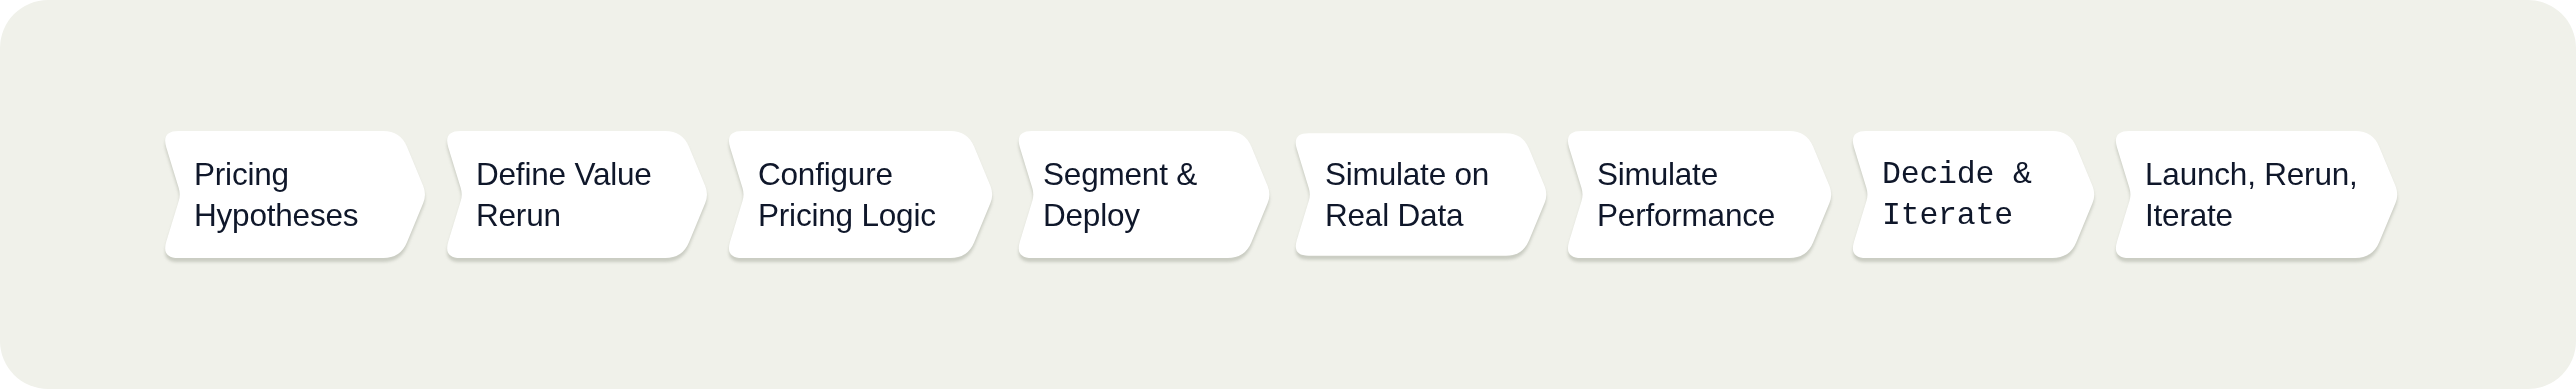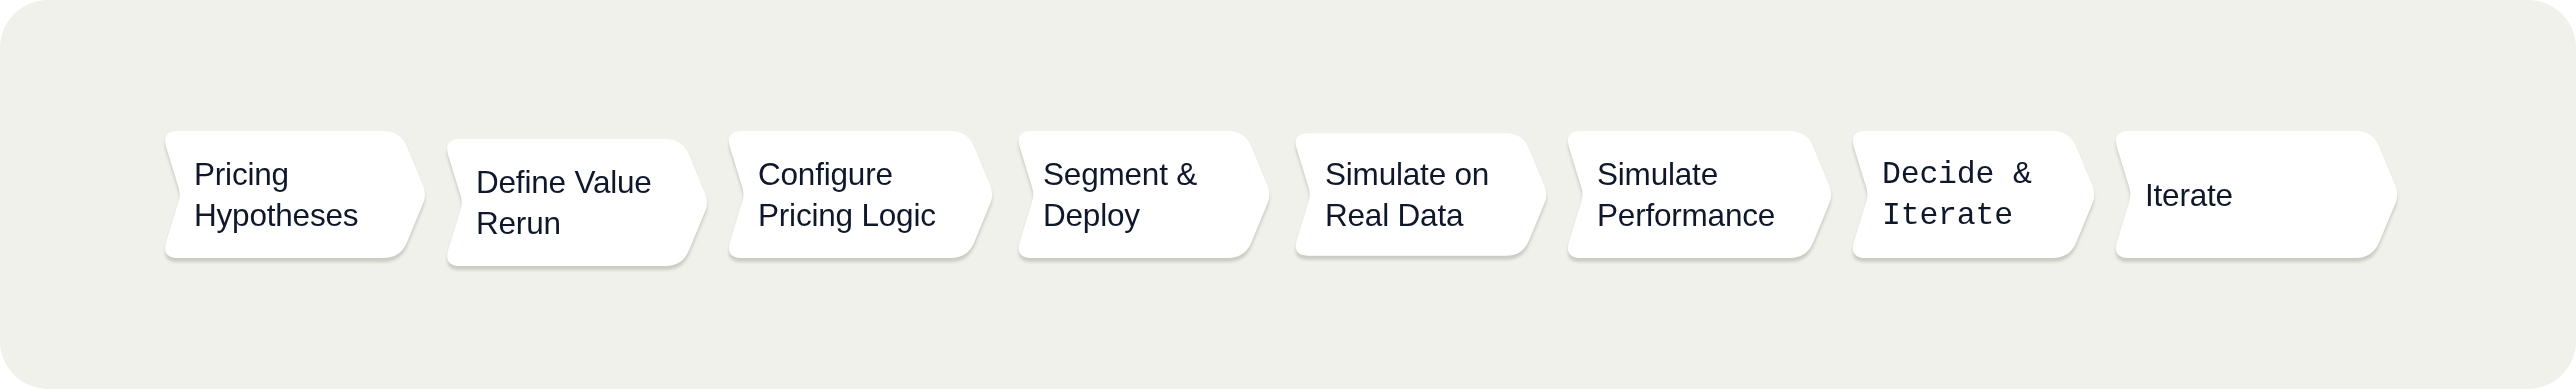--- a/index.html
+++ b/index.html
@@ -27,21 +27,21 @@
     gap: 16px;
     align-items: stretch;
   }
   .step {
     position: relative;
     height: 127px;
     flex: 0 0 auto;
   }
   
   .step:nth-child(1) { width: 266px; }
-  .step:nth-child(2) { width: 266px; margin-top: 8px; }
+  .step:nth-child(2) { width: 266px; }
   .step:nth-child(3) { width: 269px; }
   .step:nth-child(4) { width: 266px; }
   .step:nth-child(5) { width: 256px; }
   .step:nth-child(6) { width: 269px; }
   .step:nth-child(7) { width: 247px; font-family: Liberation Mono, monospace; }
   .step:nth-child(8) { width: 287px; }
   .chev {
     position: absolute;
     inset: 0;
     width: 100%;
@@ -136,19 +136,20 @@
         <span>Decide &amp;</span>
         <span>Iterate</span>
       </div>
     </div>
 
     <div class="step">
       <svg class="chev" viewBox="0 0 502 222">
           <path d="M 8.8 28.7 Q 0 0 30.0 0.0 L 426.0 0.0 Q 456 0 467.5 27.7 L 495.9 96.2 Q 502 111 495.9 125.8 L 467.5 194.3 Q 456 222 426.0 222.0 L 30.0 222.0 Q 0 222 8.8 193.3 L 30.5 122.5 Q 34 111 30.5 99.5 Z" fill="#ffffff"></path>
         </svg>
       <div class="label">
+        <span>Launch, Rerun,</span>
         <span>Iterate</span>
       </div>
     </div>
 
   </div>
 </div>
 
 
 </body></html>

